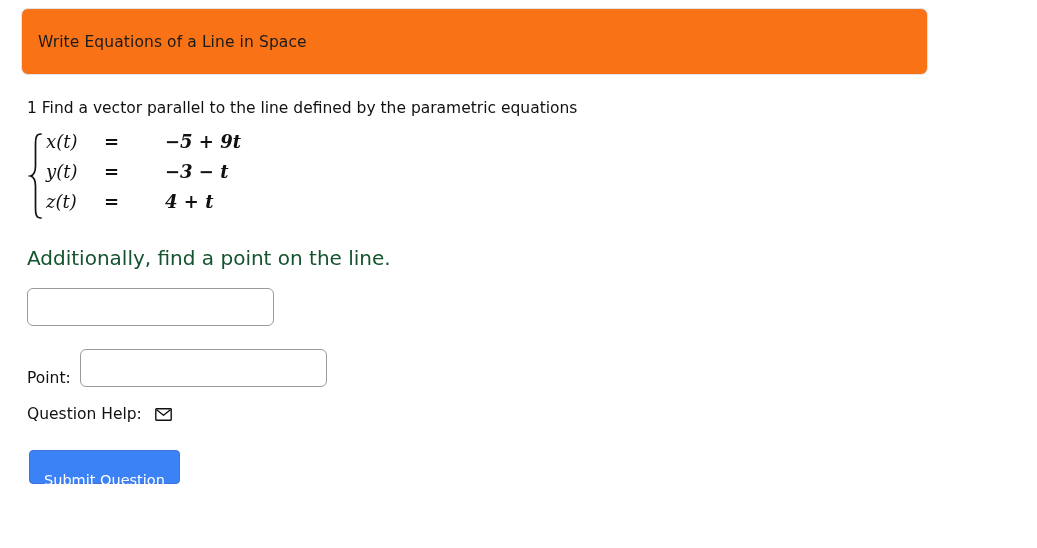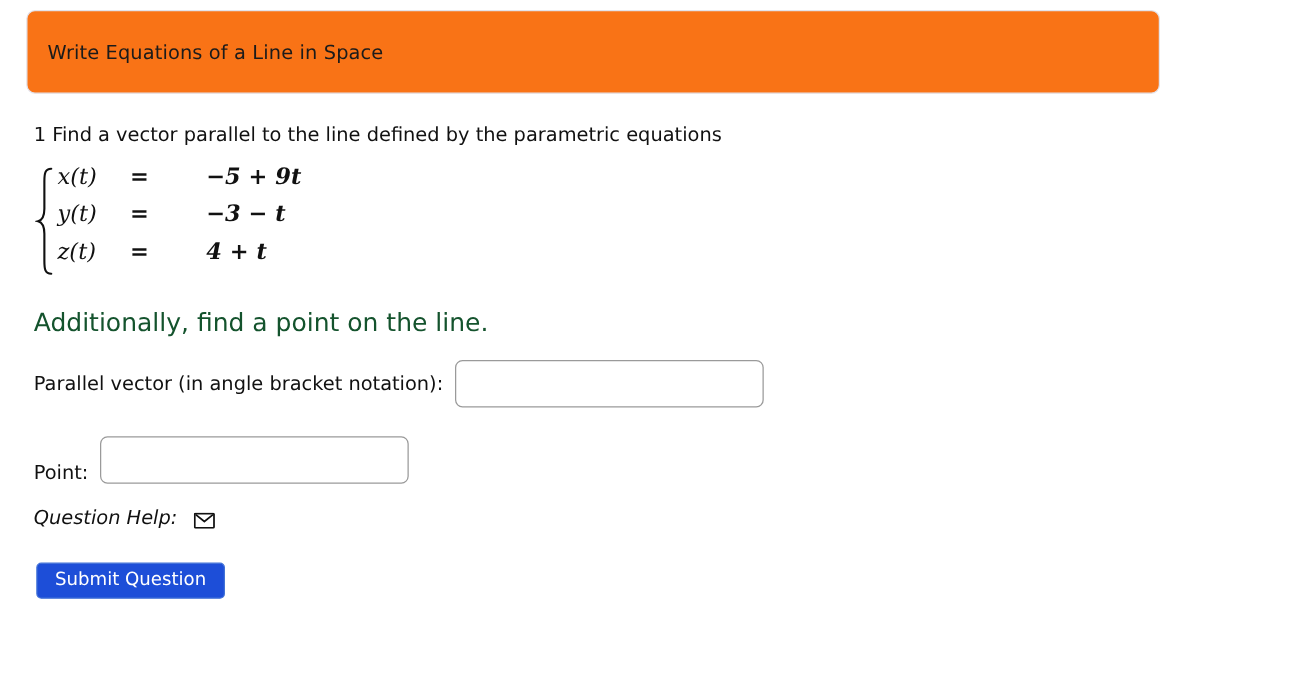--- a/index.html
+++ b/index.html
@@ -54,21 +54,21 @@
     color: #111111;
     white-space: nowrap;
   }
 
   
   .math-system {
     position: absolute;
     left: 28px;
     top: 131px;
     display: flex;
-    align-items: flex-end;
+    align-items: center;
     font-family: "DejaVu Serif", "Liberation Serif", serif;
   }
   .brace {
     font-size: 17px;
     line-height: 1;
     margin-right: 2px;
     color: #111;
     flex: 0 0 auto;
   }
   .brace svg { display: block; }
@@ -144,23 +144,22 @@
   }
   .input-vector { width: 247px; }
   .input-point  { width: 247px; }
 
   
   .help-row {
     position: absolute;
     left: 27px;
     top: 405px;
     display: flex;
-    align-items: flex-end;
-    white-space: nowrap;
-    font-style: italic;
+    align-items: center;
+    white-space: nowrap;
   }
   .help-label {
     font-size: 15.5px;
     color: #111111;
     margin-right: 13px;
   }
   .envelope-icon {
     display: inline-flex;
     align-items: center;
     margin-right: 7px;
@@ -173,22 +172,22 @@
     text-decoration: none;
     cursor: pointer;
   }
 
   
   .submit-button {
     position: absolute;
     left: 29px;
     top: 450px;
     height: 29px;
-    padding: 0 14px;
-    background: #1d4ed8;
+    padding: 16px 14px;
+    background: #3b82f6;
     border: 1px solid #4272d7;
     border-radius: 4px;
     color: #ffffff;
     font-family: "DejaVu Sans", "Liberation Sans", sans-serif;
     font-size: 14.5px;
     line-height: 27px;
     cursor: pointer;
     white-space: nowrap;
   }
 </style>
@@ -224,21 +223,20 @@
         <span class="eq-lhs">z(t)</span>
         <span class="eq-eq">=</span>
         <span class="eq-rhs">4 + t</span>
       </div>
     </div>
   </div>
 
   <div class="addl-line">Additionally, find a point on the line.</div>
 
   <div class="field-row-vector">
-    <span class="field-label">Parallel vector (in angle bracket notation):</span>
     <input class="text-input input-vector" type="text" placeholder="" style="">
   </div>
 
   <div class="field-row-point">
     <span class="field-label">Point:</span>
     <input class="text-input input-point" type="text" placeholder="" style="">
   </div>
 
   <div class="help-row">
     <span class="help-label">Question Help:</span>

